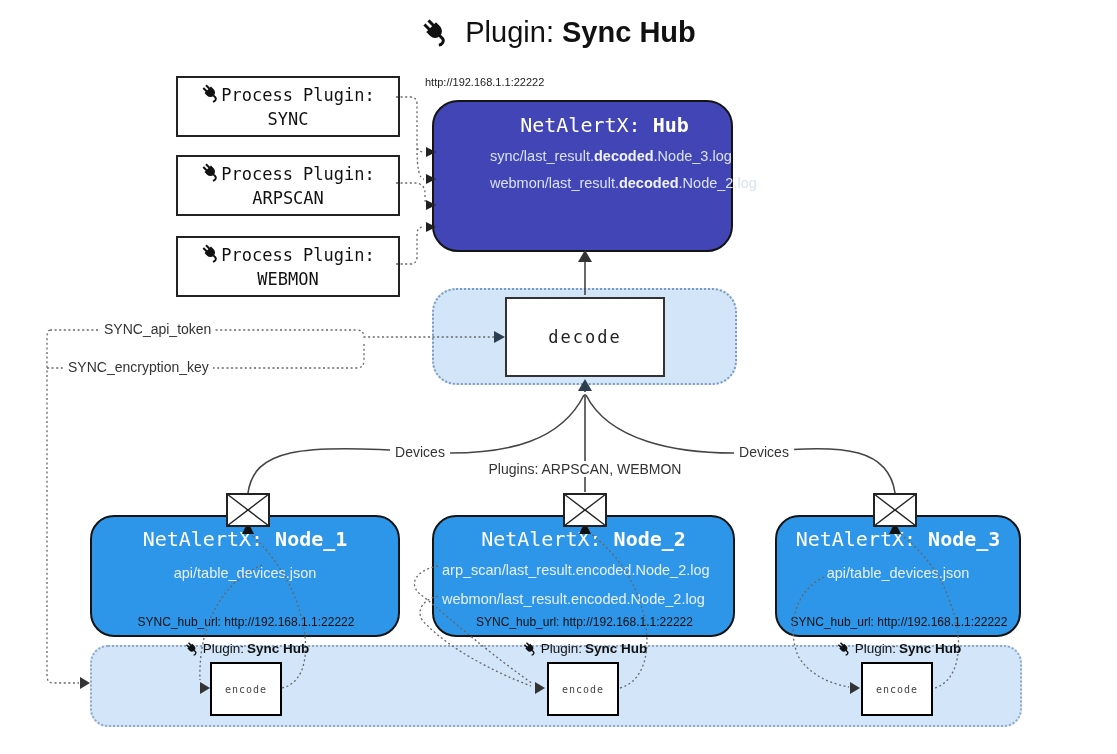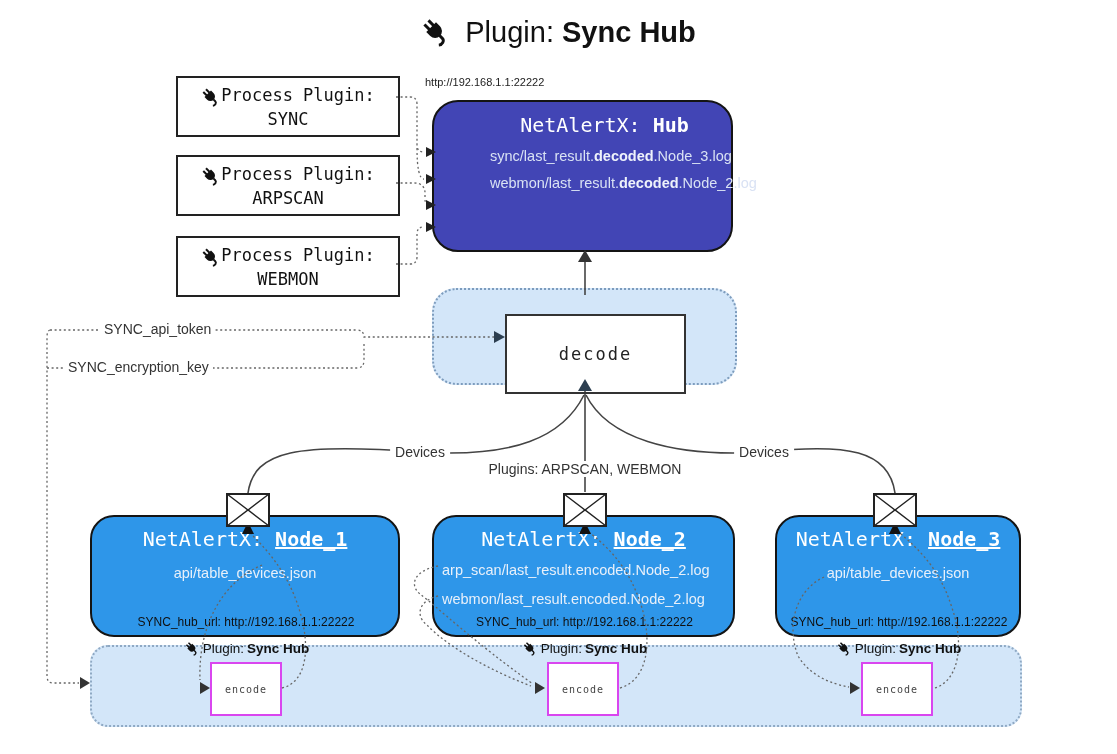--- a/index.html
+++ b/index.html
@@ -8,56 +8,56 @@
   .mono{font-family:"DejaVu Sans Mono",monospace;}
   .abs{position:absolute;}
   
   .title{left:0;top:16px;width:1117px;text-align:center;font-size:29px;color:#111;}
   .title .plugsvg{width:30px;height:30px;vertical-align:-5px;margin-right:6px;}
   .title b{font-weight:bold;}
   
   .pbox{left:176px;width:220px;height:57px;background:#fff;border:2px solid #222;
         display:flex;flex-direction:column;justify-content:center;align-items:center;
         font-size:17px;color:#111;line-height:24px;}
-  .pbox .row1{display:flex;align-items:flex-end;gap:0;}
+  .pbox .row1{display:flex;align-items:flex-start;gap:0;}
   .pbox .plugsvg{width:20px;height:20px;}
   
   .hub{left:432px;top:100px;width:301px;height:152px;background:#4245b5;
        border:2px solid #141414;border-radius:26px;box-sizing:border-box;color:#fff;padding-left:44px;}
   .hub-title{text-align:center;font-size:20px;margin-top:11px;color:#fff;}
   .hub-title b{font-weight:bold;}
   .hub-lines{margin-top:6px;}
   .hub-line{font-size:14.5px;color:#d9e2f4;line-height:26.5px;padding-left:12px;white-space:nowrap;}
   .hub-line b{font-weight:bold;color:#eef2fb;}
   .url-label{left:425px;top:76px;width:300px;text-align:left;font-size:11px;color:#222;}
   
   .panel{background:#d3e6f9;border:2px dotted #7d9cbd;box-sizing:border-box;}
   .decode-panel{left:432px;top:288px;width:305px;height:97px;border-radius:24px;}
-  .decode-box{left:505px;top:297px;width:181px;height:80px;background:#fff;border:2px solid #333;
+  .decode-box{left:505px;top:297px;width:160px;height:80px;background:#fff;border:2px solid #333;
               box-sizing:border-box;display:flex;align-items:center;justify-content:center;
-              font-size:17px;color:#222;letter-spacing:2px;margin-top:17px;}
+              font-size:17px;color:#222;letter-spacing:2px;}
   
   .keylabel{background:#fff;font-size:14px;color:#333;padding:0 4px;white-space:nowrap;}
   
   .edgelabel{background:#fff;font-size:14px;color:#333;padding:0 5px;white-space:nowrap;
              transform:translate(-50%,-50%);}
   
   .node{background:#2e96e9;border:2px solid #141414;border-radius:24px;box-sizing:border-box;
         top:515px;height:122px;color:#fff;}
   .node-title{text-align:center;font-size:20px;margin-top:10px;white-space:nowrap;}
-  .node-title b{font-weight:bold;text-decoration:underline;}
+  .node-title b{font-weight:bold;}
   .node-body{font-size:14.5px;color:#e8f0fa;}
   .node-footer{position:absolute;bottom:6px;left:1px;width:100%;text-align:center;
                font-size:12px;color:#101010;white-space:nowrap;}
   
   .strip{left:90px;top:645px;width:932px;height:82px;border-radius:18px;border-color:#8fa9c4;}
   .enc-label{top:641px;transform:translateX(-50%);display:flex;align-items:center;gap:3px;
              font-size:13.5px;color:#111;white-space:nowrap;background:transparent;}
   .enc-label .plugsvg{width:15px;height:15px;}
-  .enc-box{top:662px;width:72px;height:54px;background:#fff;border:2px solid #d946ef;
+  .enc-box{top:662px;width:72px;height:54px;background:#fff;border:2px solid #000000;
            box-sizing:border-box;display:flex;align-items:center;justify-content:center;
            font-size:10px;color:#444;letter-spacing:1px;}
   .envelope{top:493px;}
   svg.overlay{position:absolute;left:0;top:0;width:1117px;height:754px;pointer-events:none;z-index:5;}
   .lab{z-index:6;}
 </style>
 </head>
 <body>
 
 <div class="canvas">

